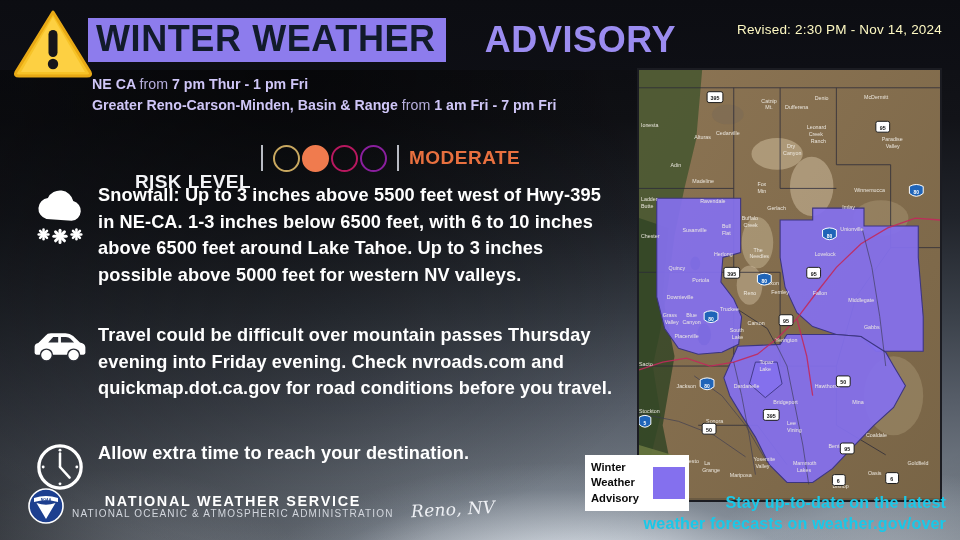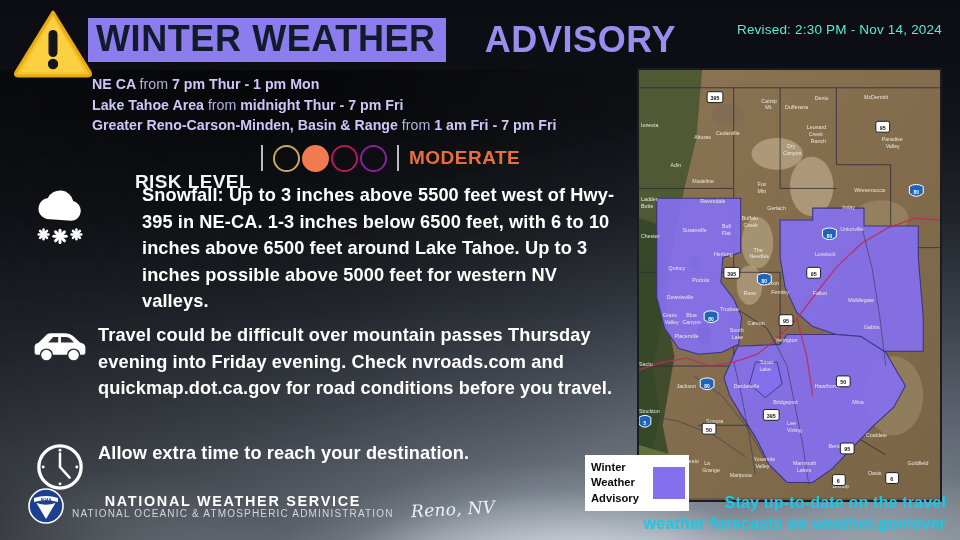--- a/index.html
+++ b/index.html
@@ -50,21 +50,21 @@
     font-size: 36px; font-weight: bold; letter-spacing: 0.6px;
     padding: 2px 10px 4px 8px; line-height: 38px;
     white-space: nowrap;
   }
   #title-rest {
     color: #9b8cf0; font-size: 36px; font-weight: bold;
     letter-spacing: 0.6px; padding-left: 11px; white-space: nowrap;
   }
   #revised {
     position: absolute; right: 18px; top: 22px;
-    color: #5eead4; font-size: 13.5px; letter-spacing: 0.2px; z-index: 6;
+    color: #fef9c3; font-size: 13.5px; letter-spacing: 0.2px; z-index: 6;
   }
 
   
   #periods { position: absolute; left: 92px; top: 74px; width: 540px; z-index: 5; }
   .period { color: #cfc6f7; font-size: 14.2px; line-height: 20.5px; white-space: nowrap; font-weight: bold; }
   .period .soft { color: #b7afdd; font-weight: normal; }
 
   
   #risk-row {
     position: absolute; left: 135px; top: 143px; height: 30px;
@@ -74,21 +74,21 @@
   .divider { width: 2px; height: 26px; background: #b9bcc4; }
   #risk-dots { display: flex; align-items: center; gap: 2px; }
   .dot { width: 27px; height: 27px; border-radius: 50%; }
   #risk-value { font-size: 19px; font-weight: bold; letter-spacing: 0.5px; }
 
   
   .block { position: absolute; display: flex; z-index: 5; }
   .blk-icon { width: 76px; flex: none; display: flex; align-items: flex-start; justify-content: center; }
   .blk-text { color: #ffffff; font-size: 18.2px; font-weight: bold; line-height: 26.5px; letter-spacing: 0.1px; }
 
-  #block-snow   { left: 22px; top: 182px; width: 600px; gap: 44px; }
+  #block-snow   { left: 22px; top: 182px; width: 600px; }
   #block-travel { left: 22px; top: 322px; width: 600px; }
   #block-time   { left: 22px; top: 440px; width: 600px; }
   #block-snow   .blk-icon { padding-top: 4px; }
   #block-travel .blk-icon { padding-top: 8px; }
   #block-time   .blk-icon { padding-top: 2px; }
 
   
   #nws { position: absolute; left: 28px; top: 488px; display: flex; align-items: center; gap: 8px; z-index: 6; text-align: center; }
   #nws-text { display: flex; flex-direction: column; justify-content: center; }
   #nws-line1 { color: #ffffff; font-size: 14.4px; font-weight: bold; letter-spacing: 1.7px; line-height: 16px; }
@@ -143,26 +143,21 @@
   <span id="title-hl" style="background: rgb(141, 124, 237); color: rgb(18, 27, 43);">WINTER WEATHER</span>
   <span id="title-rest" style="color: rgb(155, 140, 240);">ADVISORY</span>
 </div>
 
 <div id="revised">Revised: 2:30 PM - Nov 14, 2024</div>
 
 <div id="periods">
   <div class="period">
     <span>NE CA</span> 
     <span class="soft">from</span> 
-    <span>7 pm Thur - 1 pm Mon</span>
-  </div>
-  <div class="period">
-    <span>Lake Tahoe Area</span> 
-    <span class="soft">from</span> 
-    <span>midnight Thur - 7 pm Fri</span>
+    <span>7 pm Thur - 1 pm Fri</span>
   </div>
   <div class="period">
     <span>Greater Reno-Carson-Minden, Basin &amp; Range</span> 
     <span class="soft">from</span> 
     <span>1 am Fri - 7 pm Fri</span>
   </div>
 </div>
 
 <div id="risk-row">
   <span id="risk-label">RISK LEVEL</span>
@@ -480,15 +475,15 @@
     </g>
   </svg>
 </div>
 
 <div id="legend">
   <div id="legend-label">Winter Weather Advisory</div>
   <div id="legend-swatch" style="background: rgb(132, 112, 238);"></div>
 </div>
 
 <div id="promo">
-  <div class="promo-line" style="color: rgb(26, 200, 232);">Stay up-to-date on the travel</div>
+  <div class="promo-line" style="color: rgb(26, 200, 232);">Stay up-to-date on the latest</div>
   <div class="promo-line" style="color: rgb(26, 200, 232);">weather forecasts on weather.gov/over</div>
 </div>
 
 </body></html>

